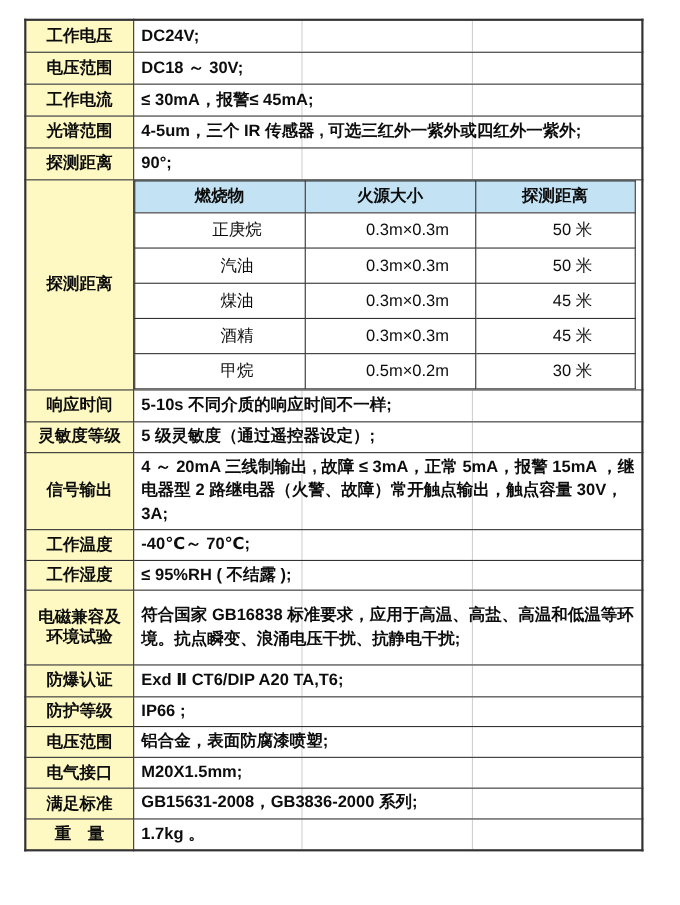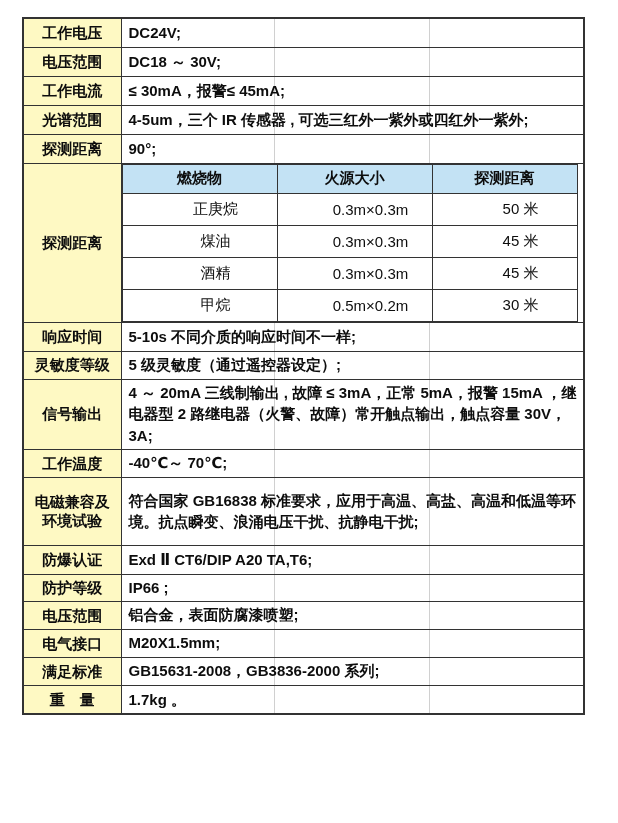--- a/index.html
+++ b/index.html
@@ -96,20 +96,25 @@
             <th>燃烧物</th>
             <th>火源大小</th>
             <th>探测距离</th>
           </tr>
           <tr>
             <td>正庚烷</td>
             <td>0.3m×0.3m</td>
             <td>50 米</td>
           </tr>
           <tr>
+            <td>汽油</td>
+            <td>0.3m×0.3m</td>
+            <td>50 米</td>
+          </tr>
+          <tr>
             <td>煤油</td>
             <td>0.3m×0.3m</td>
             <td>45 米</td>
           </tr>
           <tr>
             <td>酒精</td>
             <td>0.3m×0.3m</td>
             <td>45 米</td>
           </tr>
           <tr>
@@ -131,20 +136,24 @@
       <td class="val">5 级灵敏度（通过遥控器设定）;</td>
     </tr>
     <tr class="tall3">
       <th class="lbl">信号输出</th>
       <td class="val">4 ～ 20mA 三线制输出 , 故障 ≤ 3mA，正常 5mA，报警 15mA ，继电器型 2 路继电器（火警、故障）常开触点输出，触点容量 30V，3A;</td>
     </tr>
     <tr class="rh28">
       <th class="lbl">工作温度</th>
       <td class="val">-40℃～ 70℃;</td>
     </tr>
+    <tr class="rh27">
+      <th class="lbl">工作湿度</th>
+      <td class="val">≤ 95%RH ( 不结露 );</td>
+    </tr>
     <tr class="tall2">
       <th class="lbl">电磁兼容及环境试验</th>
       <td class="val">符合国家 GB16838 标准要求，应用于高温、高盐、高温和低温等环境。抗点瞬变、浪涌电压干扰、抗静电干扰;</td>
     </tr>
     <tr class="rh">
       <th class="lbl">防爆认证</th>
       <td class="val">Exd Ⅱ CT6/DIP A20 TA,T6;</td>
     </tr>
     <tr class="rh27">
       <th class="lbl">防护等级</th>

